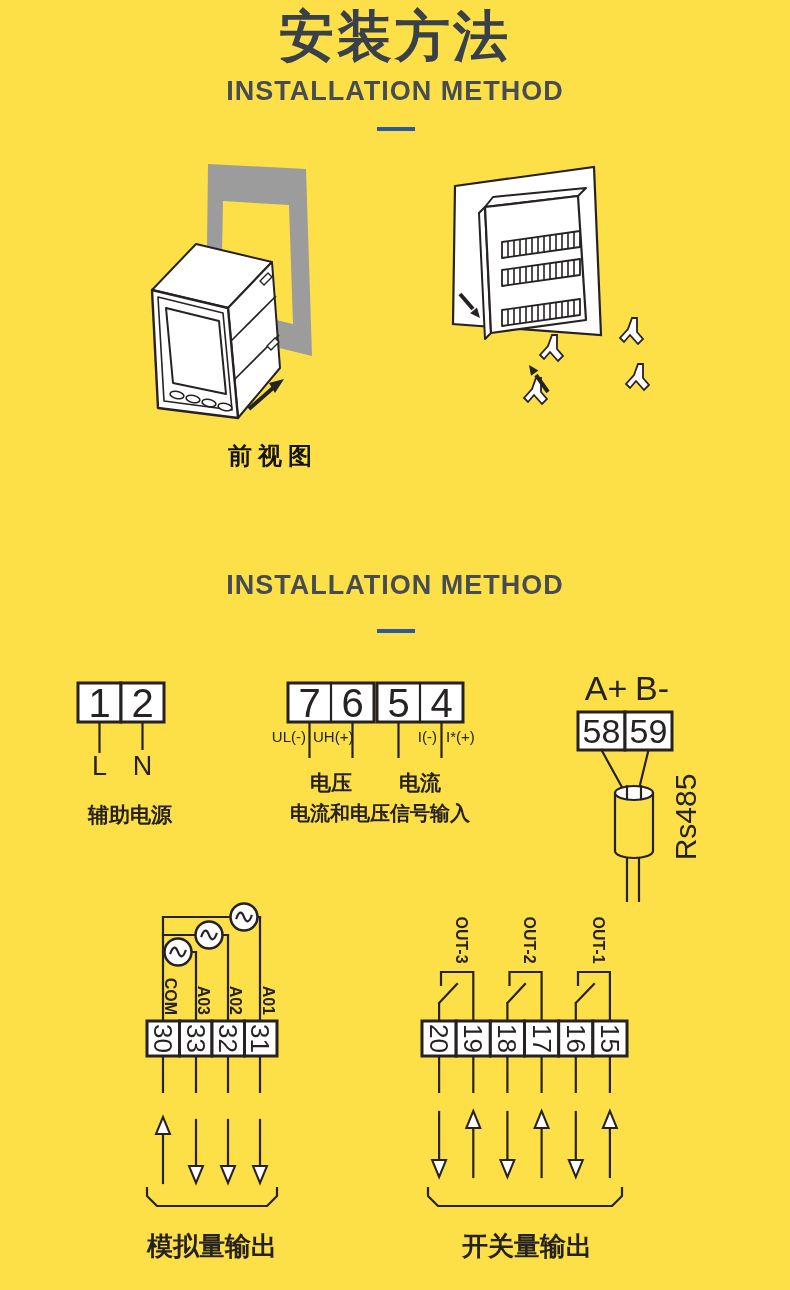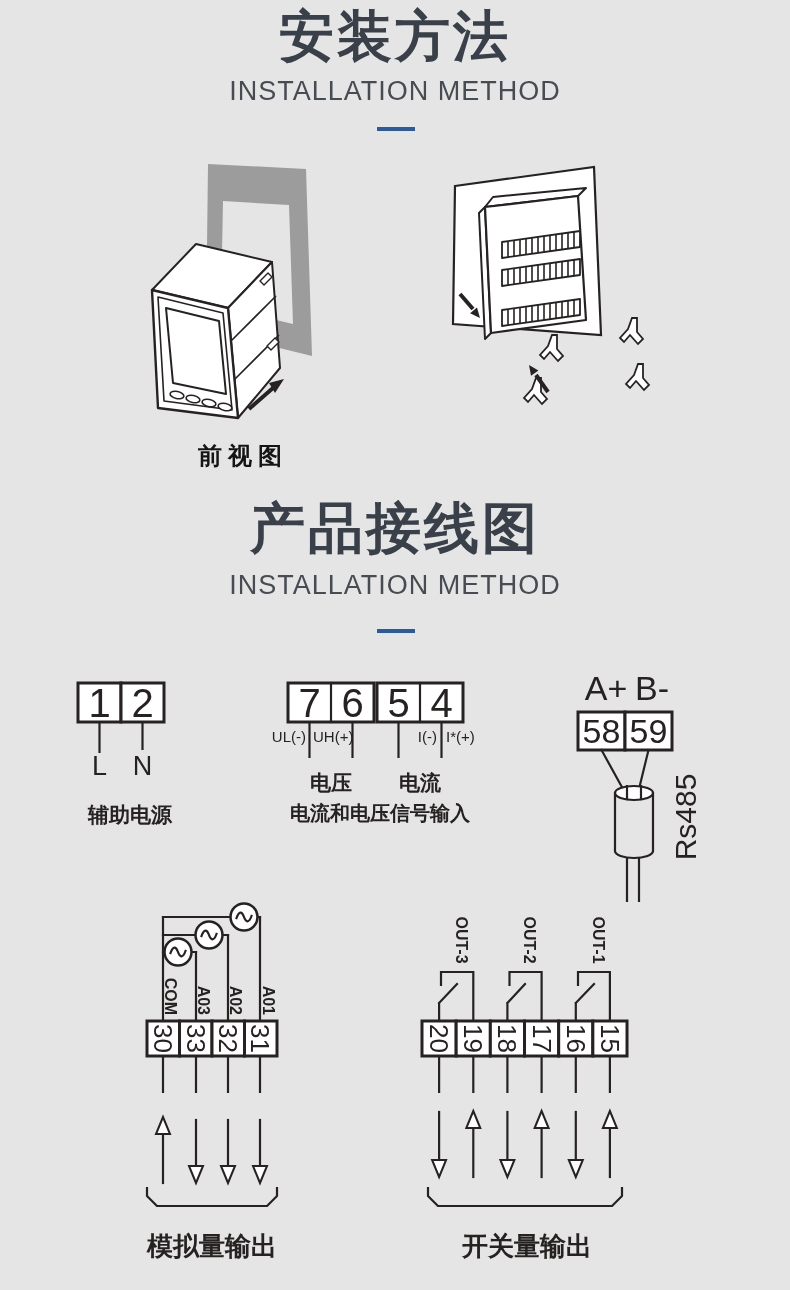--- a/index.html
+++ b/index.html
@@ -1,23 +1,23 @@
 <!DOCTYPE html>
 <html><head>
 <meta charset="utf-8">
 <style>
   html,body{margin:0;padding:0;background:#fff;}
-  .page{position:relative;width:790px;height:1290px;background:#e5e5e5;overflow:hidden;
+  .page{position:relative;width:790px;height:1290px;background:#fde047;overflow:hidden;
         font-family:"Liberation Sans",sans-serif;}
   .sec-title{position:absolute;left:0;width:790px;text-align:center;
              font-size:55px;font-weight:900;color:#394049;letter-spacing:3px;line-height:1.1;}
   .sec-sub{position:absolute;left:0;width:790px;text-align:center;
-           font-size:27px;font-weight:400;color:#474c52;letter-spacing:1px;}
+           font-size:27px;font-weight:700;color:#474c52;letter-spacing:1px;}
   .underline{position:absolute;left:377px;width:38px;height:4px;background:#2b5b9e;}
-  .fig-caption{position:absolute;top:440px;width:150px;text-align:center;
+  .fig-caption{position:absolute;top:440px;width:150px;text-align:right;
                font-size:24px;font-weight:600;color:#141414;letter-spacing:6px;}
   svg{position:absolute;overflow:visible;}
   svg text{fill:#262222;font-family:"Liberation Sans",sans-serif;}
   .ln{stroke:#262222;stroke-width:2.2;fill:none;stroke-linecap:square;}
   .box{stroke:#262222;stroke-width:3;fill:#fff;}
   .thin{stroke:#262222;stroke-width:1.6;fill:none;}
   .whitefill{fill:#fff;stroke:#262222;}
   .t-big{font-size:40px;}
   .t-58{font-size:34px;}
   .t-ab{font-size:34px;}
@@ -87,21 +87,20 @@
       <polygon class="solid" points="50,168 40.1,163.2 47,157.4"></polygon>
     </g>
     <g>
       <path d="M118,242 L106,225" stroke="#262222" stroke-width="4" fill="none"></path>
       <polygon class="solid" points="99,215 108.4,220.6 101,225.8"></polygon>
     </g>
   </svg>
 
   <div class="fig-caption" style="left:168px">前视图</div>
 
-  <div class="sec-title" style="top:498px">产品接线图</div>
   <div class="sec-sub" style="top:570px">INSTALLATION METHOD</div>
   <div class="underline" style="top:629px"></div>
 
   <svg style="left:0;top:655px" width="790" height="635" viewBox="0 0 790 635">
 
     <g>
       <rect class="box" x="78" y="28" width="43" height="39"></rect>
       <rect class="box" x="121" y="28" width="43" height="39"></rect>
       <text class="t-big" x="99.5" y="62" text-anchor="middle">1</text>
       <text class="t-big" x="142.5" y="62" text-anchor="middle">2</text>

